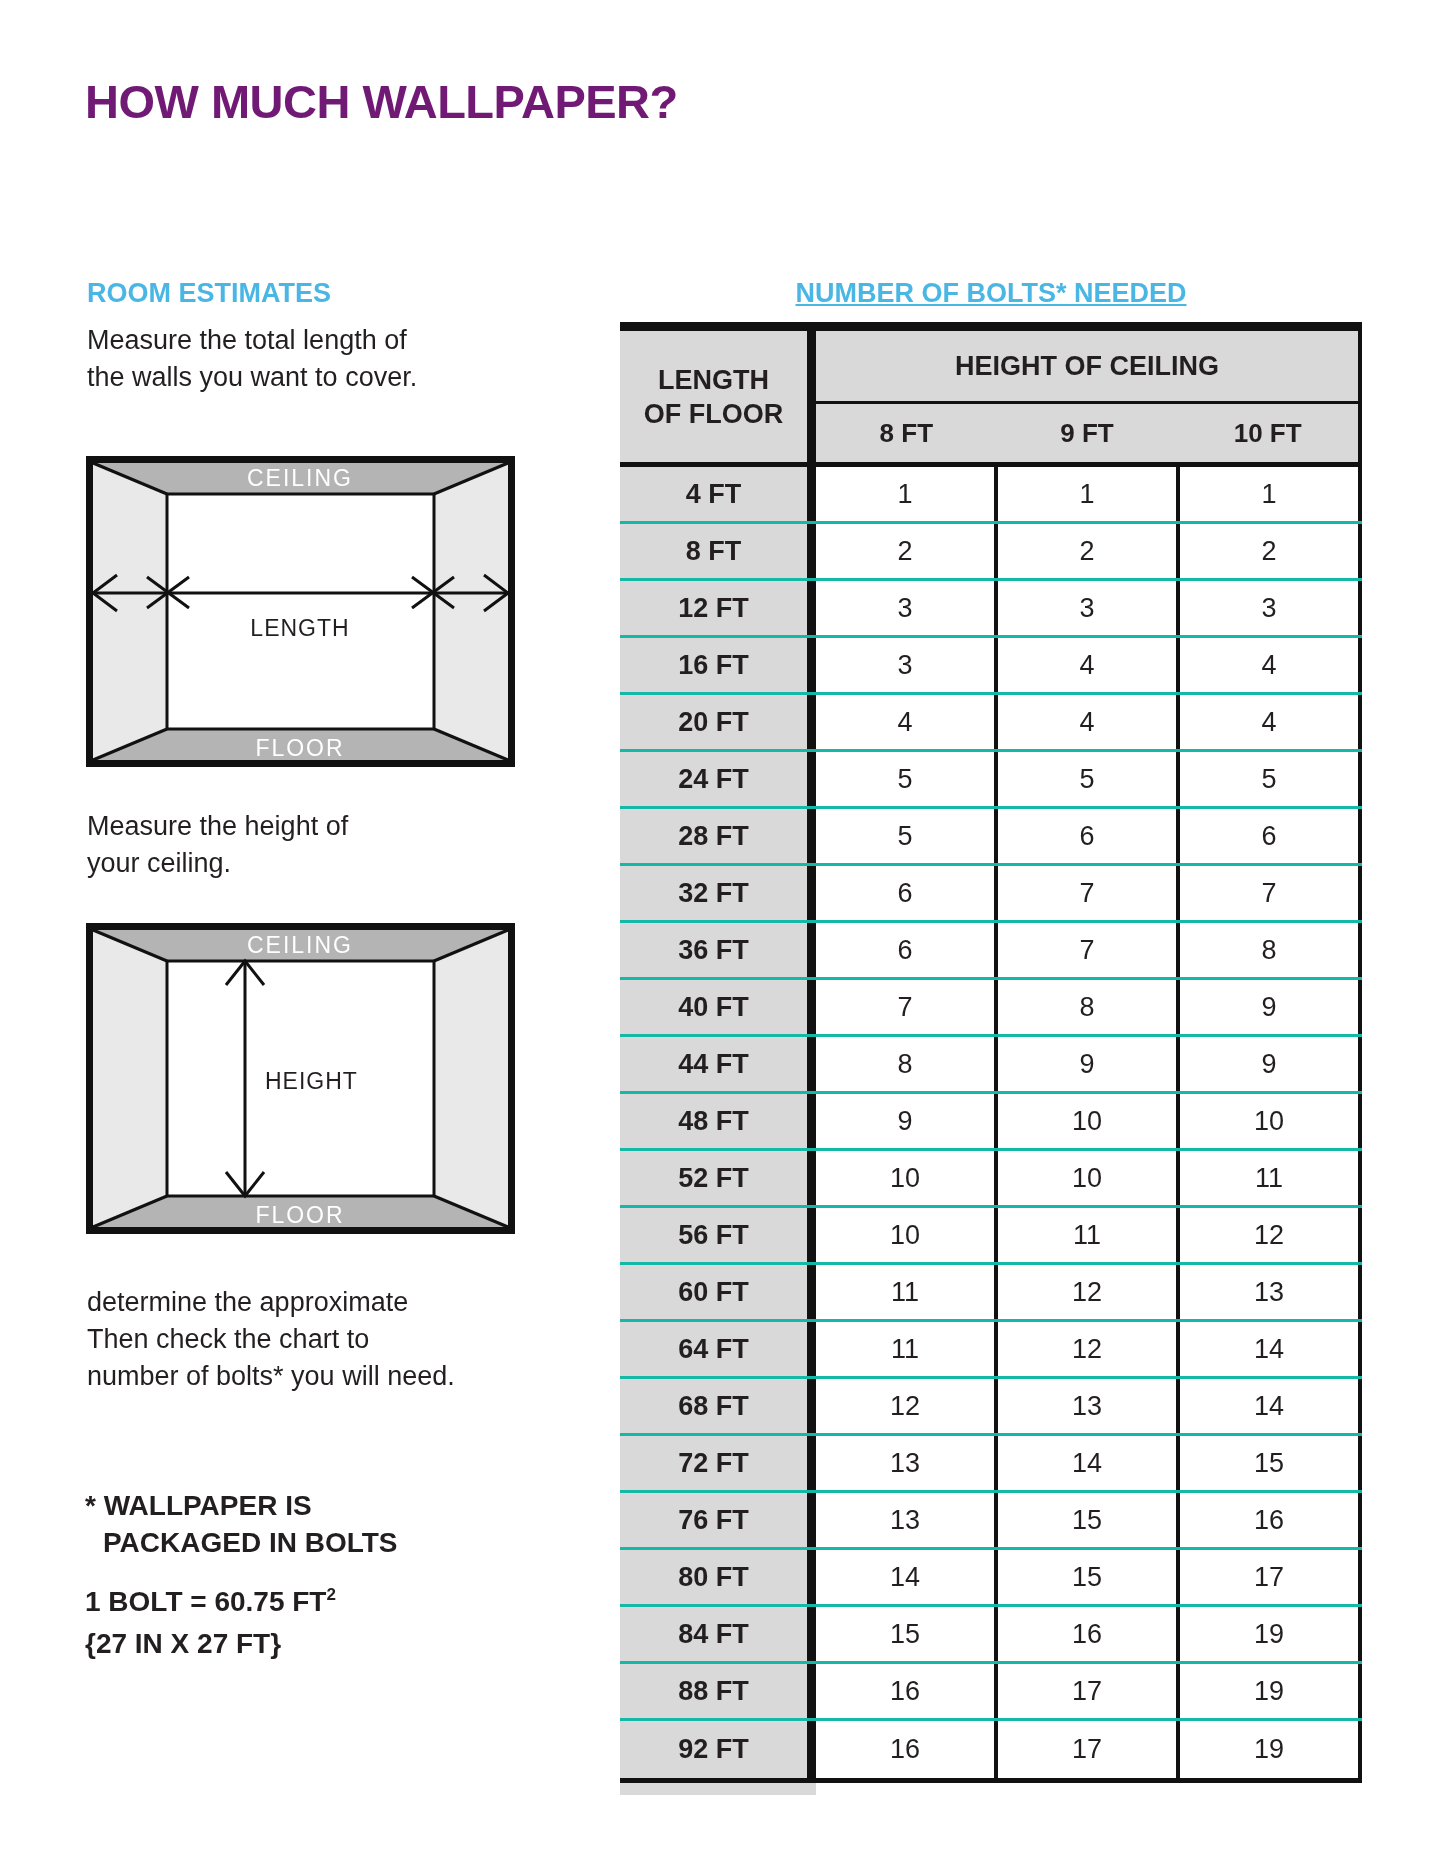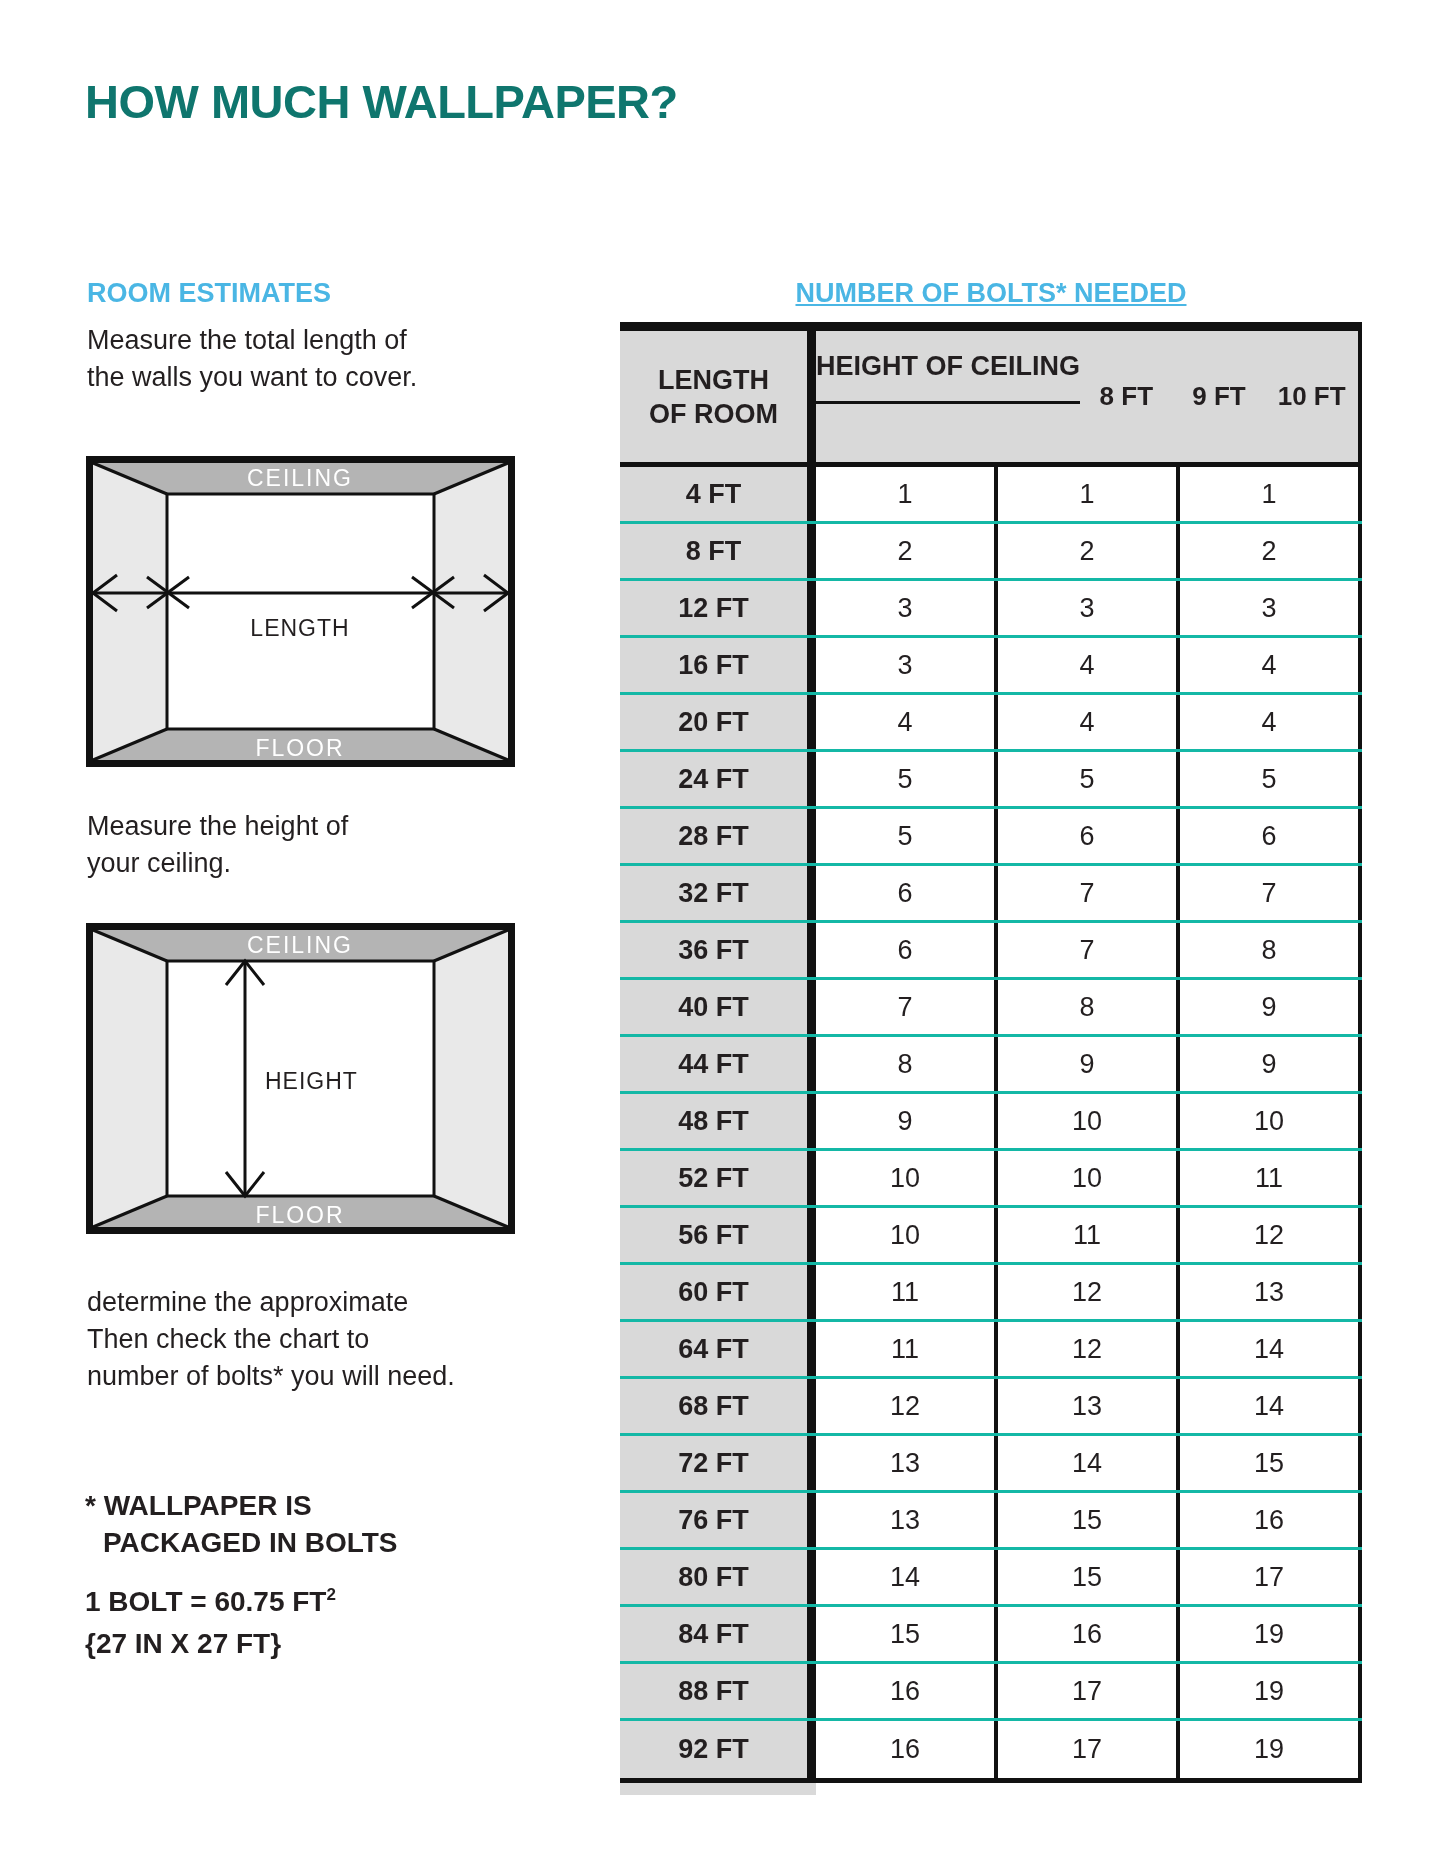--- a/index.html
+++ b/index.html
@@ -13,21 +13,21 @@
     color: #231f20;
     overflow: hidden;
   }
   .title {
     position: absolute;
     left: 85px;
     top: 74px;
     font-size: 47px;
     font-weight: bold;
     letter-spacing: -0.5px;
-    color: #0f766e;
+    color: #701a75;
     white-space: nowrap;
   }
   .section-heading {
     position: absolute;
     font-size: 27px;
     font-weight: bold;
     color: #4ab6e4;
     white-space: nowrap;
   }
   .room-heading { left: 87px; top: 278px; }
@@ -71,21 +71,21 @@
 
   
   .tblwrap { position: absolute; left: 620px; top: 322px; width: 742px; }
   .t-topbar { height: 9px; background: #111111; }
   .t-header { display: flex; height: 136px; background: #d9d9d9; border-bottom: 5px solid #111111; }
   .t-h-left {
     width: 196px; border-right: 9px solid #111111;
     display: flex; flex-direction: column; justify-content: center; align-items: center;
     font-weight: bold; font-size: 27px; line-height: 34px; text-align: center;
   }
-  .t-h-right { flex: 1; display: flex; flex-direction: row; border-right: 4px solid #111111; }
+  .t-h-right { flex: 1; display: flex; flex-direction: column; border-right: 4px solid #111111; }
   .t-h-group {
     height: 73px; border-bottom: 3px solid #111111;
     display: flex; align-items: center; justify-content: center;
     font-weight: bold; font-size: 27px;
   }
   .t-h-sub { flex: 1; display: flex; }
   .t-h-sub .sub {
     flex: 1; display: flex; align-items: center; justify-content: center;
     font-weight: bold; font-size: 26px;
   }
@@ -189,21 +189,21 @@
   <div class="boltinfo">
     <div><span>1 BOLT = 60.75 FT</span><sup>2</sup></div>
     <div>{27 IN X 27 FT}</div>
   </div>
 
   <div class="tblwrap">
     <div class="t-topbar"></div>
     <div class="t-header">
       <div class="t-h-left">
         <div>LENGTH</div>
-        <div>OF ROOM</div>
+        <div>OF FLOOR</div>
       </div>
       <div class="t-h-right">
         <div class="t-h-group">HEIGHT OF CEILING</div>
         <div class="t-h-sub">
           <div class="sub">8 FT</div>
           <div class="sub">9 FT</div>
           <div class="sub">10 FT</div>
         </div>
       </div>
     </div>

